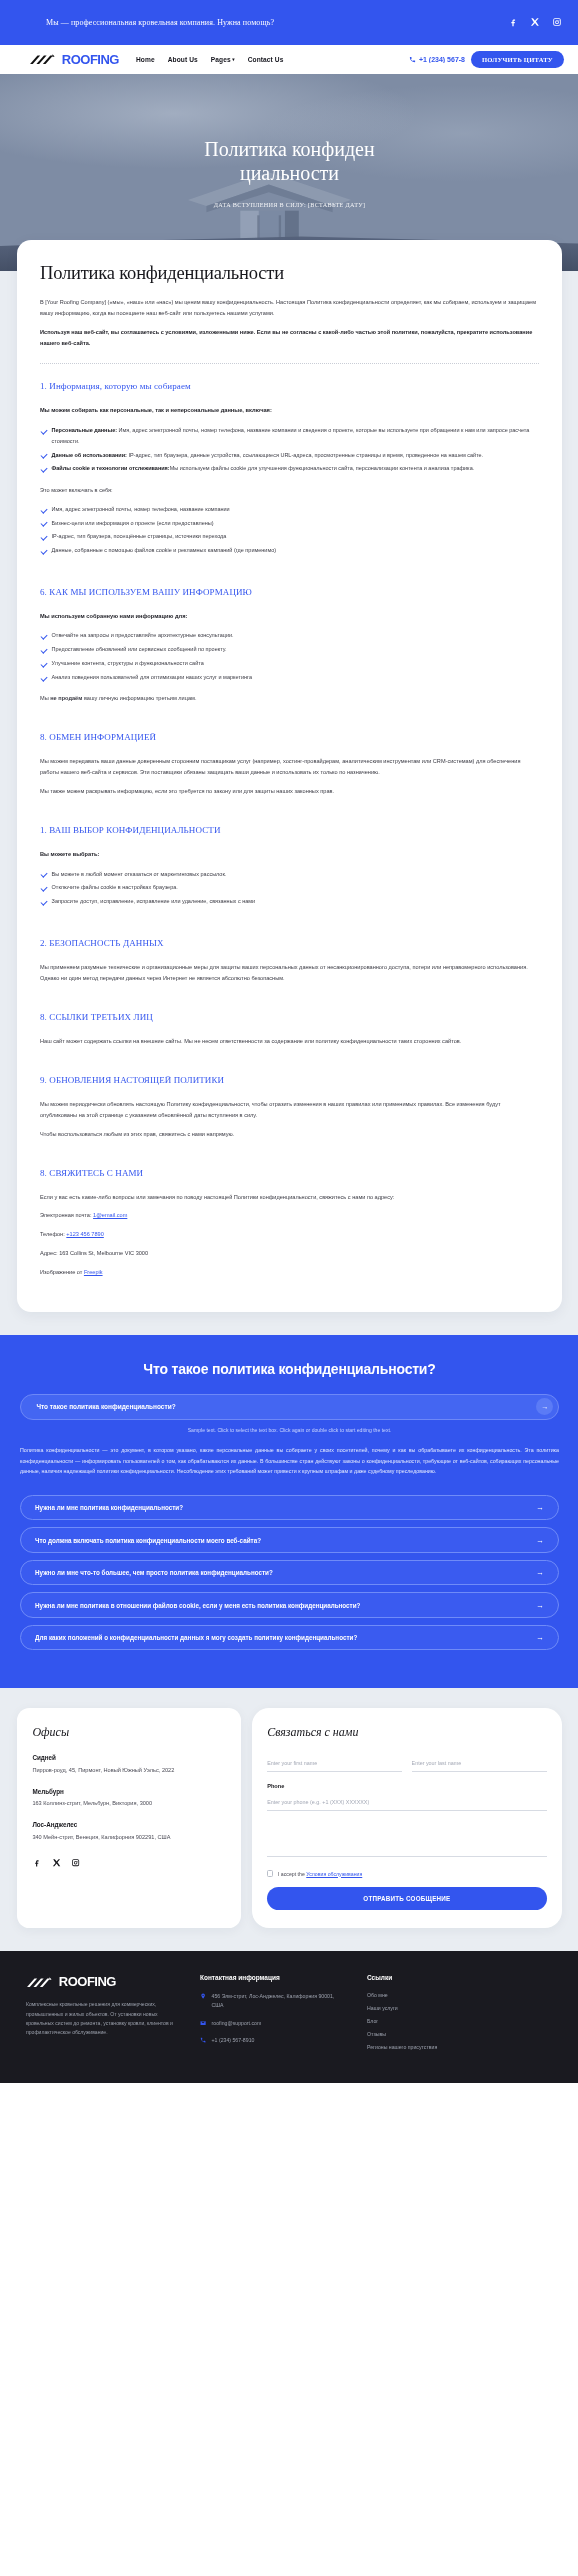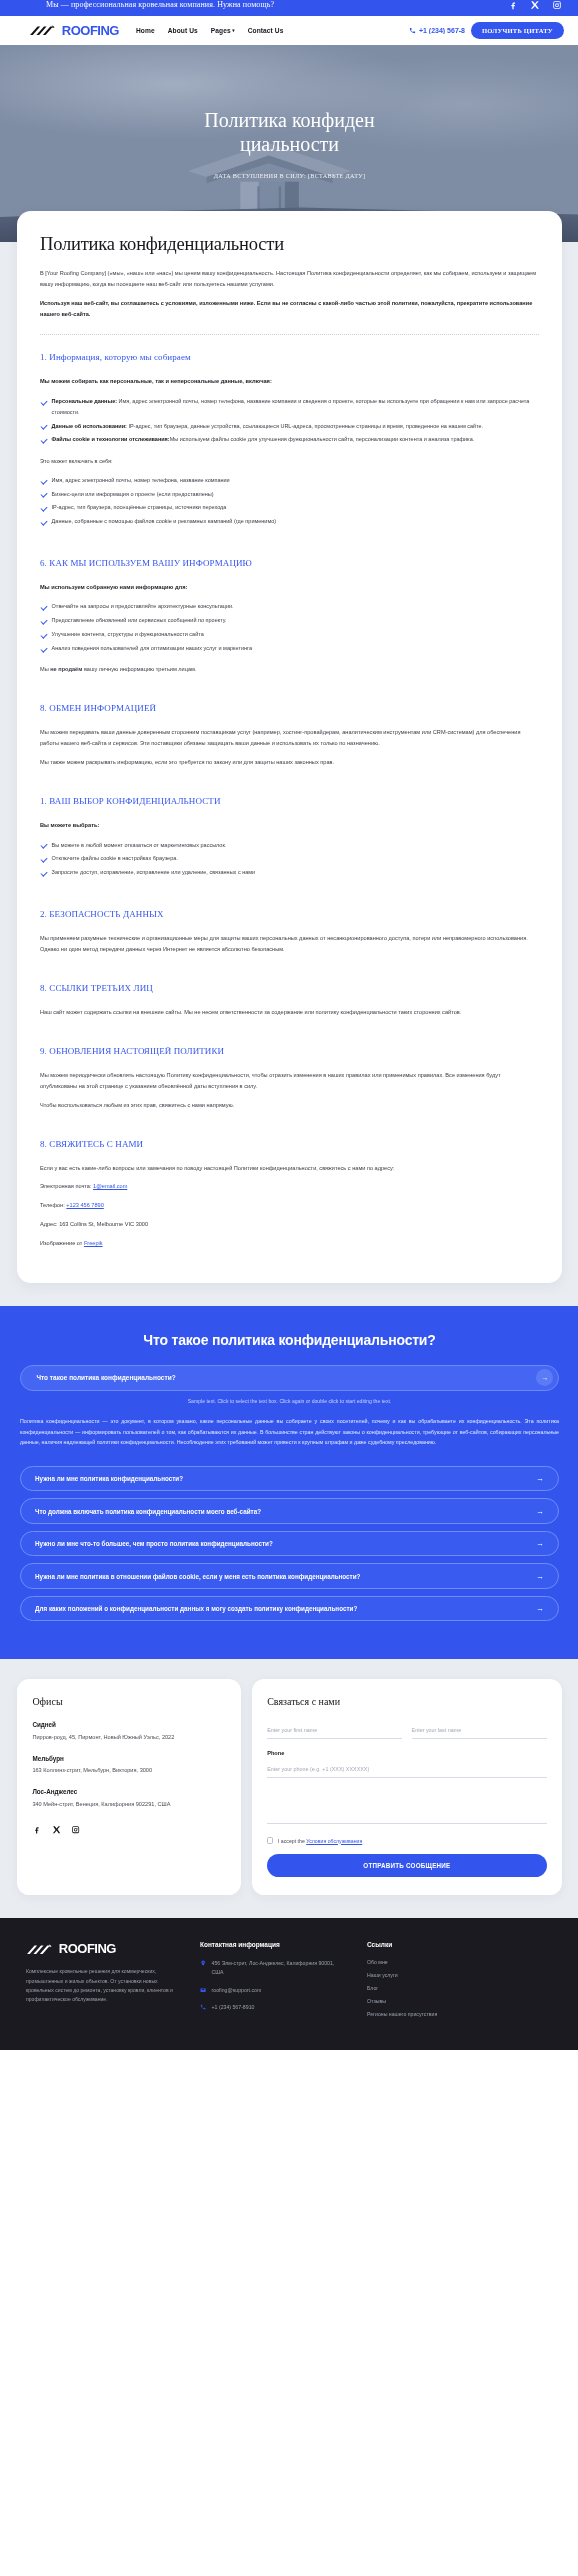--- a/index.html
+++ b/index.html
@@ -7,23 +7,23 @@
     width: 579px;
     font-family: "Liberation Sans", sans-serif;
     background: #ffffff;
     color: #1b1b1f;
     -webkit-font-smoothing: antialiased;
   }
 
   
   .topbar {
     background: #3355ee;
-    height: 16px;
+    height: 45px;
     display: flex;
-    align-items: flex-start;
+    align-items: center;
     justify-content: space-between;
     padding: 0 17px 0 46px;
   }
   .topbar-text {
     color: #ffffff;
     font-family: "Liberation Serif", serif;
     font-size: 8px;
     letter-spacing: 0.1px;
   }
   .topbar-social { display: flex; align-items: center; gap: 10.8px; }
@@ -292,27 +292,28 @@
 
   
   .lower { background: #e9edf2; padding: 20px 17px 23px; display: flex; gap: 10.8px; }
   .panel {
     background: #fff;
     border-radius: 12.3px;
     padding: 17px 15.4px 18.5px;
     box-shadow: 0 2.3px 10.8px rgba(20,30,60,.05);
   }
   .panel.offices { width: 224px; }
-  .panel.contact { flex: 1; }
+  .panel.contact { flex: 1; border-radius: 17px; }
   .panel h3 {
     font-family: "Liberation Serif", serif;
-    font-size: 10px;
+    font-size: 12px;
     font-weight: 400;
     color: #17171c;
     margin-bottom: 14px;
+    font-style: italic;
   }
   .office-name { font-size: 6.3px; font-weight: 700; color: #17171c; margin-bottom: 4.6px; }
   .office-addr { font-size: 5.6px; color: #4a4a55; line-height: 1.7; margin-bottom: 12.3px; }
   .office-social { display: flex; gap: 10px; margin-top: 15.4px; }
   .office-social svg { width: 9.3px; height: 9.3px; fill: #17171c; cursor: pointer; }
 
   .frow { display: flex; gap: 9.3px; margin-bottom: 10.8px; }
   .field { flex: 1; }
   .field input, .field textarea {
     width: 100%;

